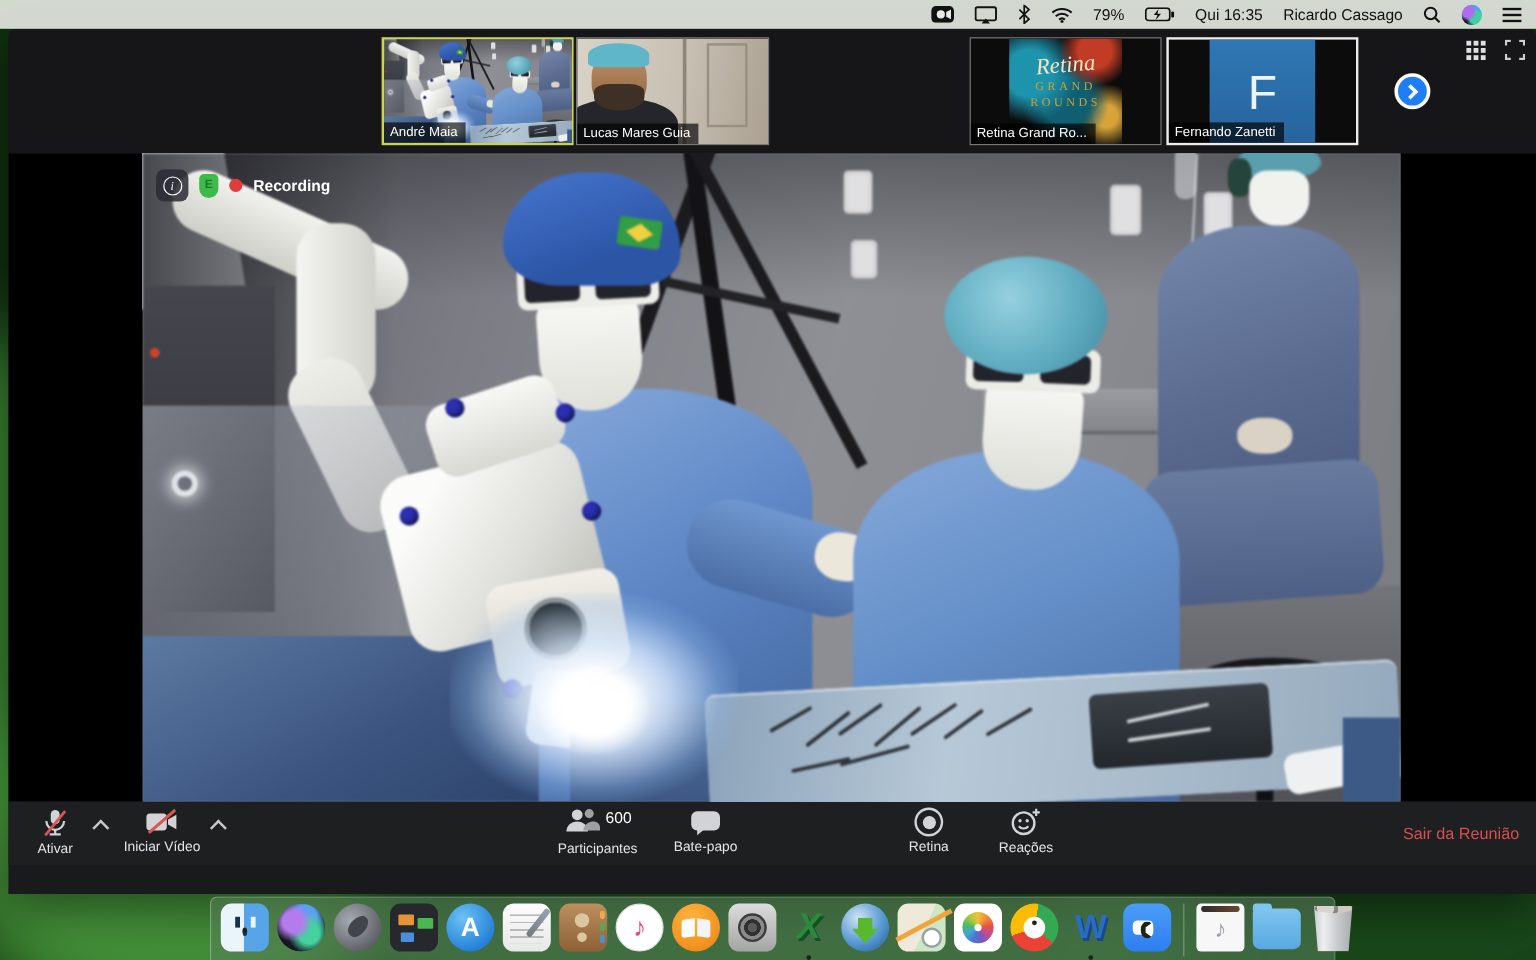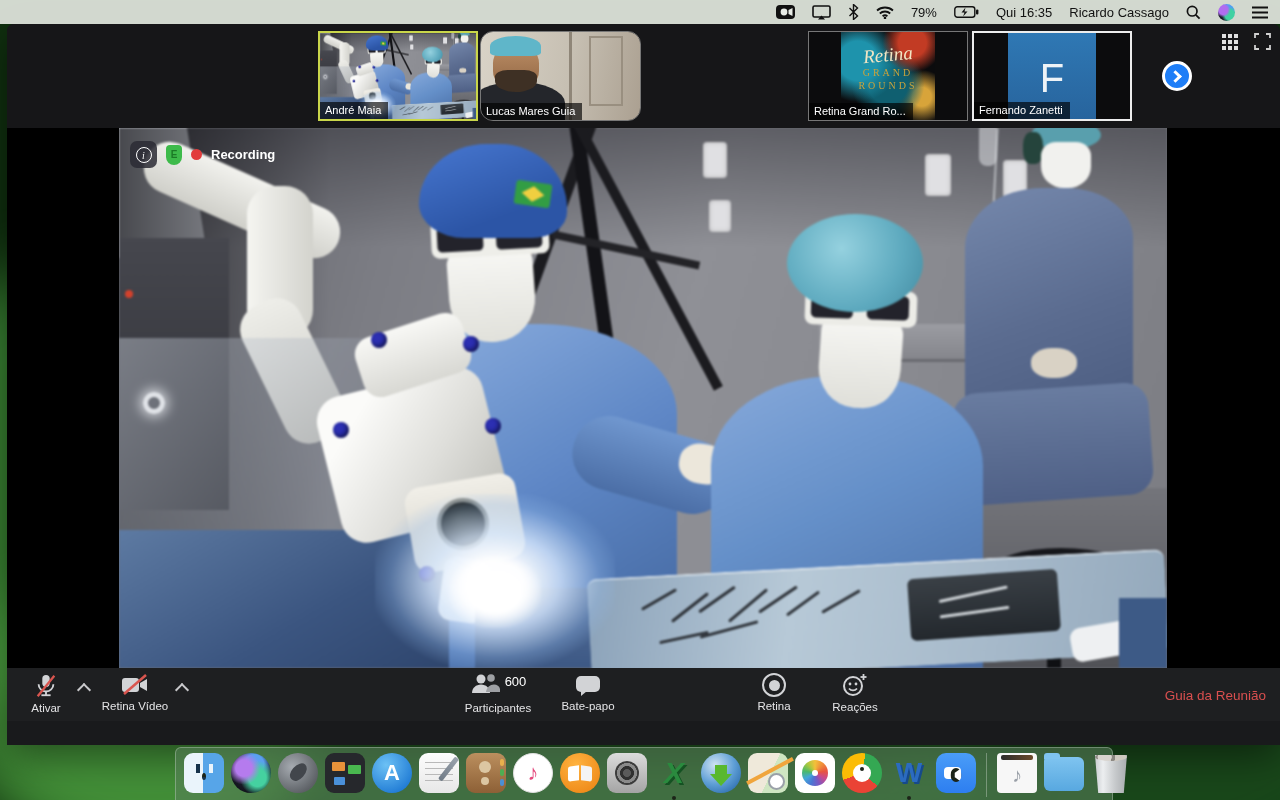--- a/index.html
+++ b/index.html
@@ -45,21 +45,21 @@
   
   .filmstrip { position:relative; height:104px; background:#161618; }
   .tile { position:absolute; top:7px; height:90px; width:160px; background:#0c0c0d;
     overflow:hidden; border:1px solid #777; }
   .tile.bright { border:2px solid #ededed; }
   .tile.active { border:2px solid #c9d64a; }
   .tile-name-big { width:100%; height:100%; display:flex; align-items:center; justify-content:center;
     color:#e6e6e6; }
   .t-rc { left:141px; width:168px; } .t-rc .tile-name-big { font-size:26px; letter-spacing:1px; }
   .t-andre { left:311px; }
-  .t-lucas { left:473px; width:161px;border-radius:13px; }
+  .t-lucas { left:473px; width:161px; }
   .t-rodrigo { left:638px; } .t-rodrigo .tile-name-big { font-size:17px; }
   .t-retina { left:801px; }
   .t-fernando { left:965px; }
   .tile-label { position:absolute; left:0; bottom:0; background:rgba(0,0,0,.66);
     color:#fff; font-size:11px; padding:2px 7px 3px 5px; white-space:nowrap; z-index:5; }
   .mute-badge { position:absolute; left:6px; bottom:6px; width:20px; height:20px;
     background:rgba(10,10,10,.55); border-radius:3px; display:flex; align-items:center;
     justify-content:center; z-index:5; }
   .scene-slot { position:absolute; inset:0; overflow:hidden; }
   .mini-scale { position:absolute; left:0; top:0; width:1048px; height:540px;
@@ -670,21 +670,21 @@
         <span class="tb-label">Ativar</span>
       </div>
       <div class="chev-up" style="left:72px;"></div>
 
       <div class="tb-item" style="left:88px;width:80px;">
         <svg width="30" height="24" viewBox="0 0 30 24">
             <rect x="2" y="5" width="17" height="14" rx="3" fill="#d2d3d6"></rect>
             <path d="M20 10l7-4v12l-7-4z" fill="#d2d3d6"></path>
             <line x1="4" y1="21" x2="26" y2="2" stroke="#d9554f" stroke-width="2.5"></line>
           </svg>
-        <span class="tb-label">Retina Vídeo</span>
+        <span class="tb-label">Iniciar Vídeo</span>
       </div>
       <div class="chev-up" style="left:170px;"></div>
 
       <div class="tb-item" style="left:443px;width:96px;">
         <div class="tb-iconrow">
           <svg width="30" height="22" viewBox="0 0 30 22">
               <circle cx="11" cy="6" r="4.5" fill="#d2d3d6"></circle>
               <path d="M2 20c0-5 4-8.5 9-8.5s9 3.5 9 8.5z" fill="#d2d3d6"></path>
               <circle cx="21" cy="5" r="3.8" fill="#9ea0a4"></circle>
               <path d="M16 19c.5-4.5 4-7.5 8-7.5 3 0 5.5 1.5 6 4.5v3z" fill="#9ea0a4"></path>
@@ -715,21 +715,21 @@
             <circle cx="11" cy="13" r="9" fill="none" stroke="#d2d3d6" stroke-width="2"></circle>
             <circle cx="8" cy="11" r="1.4" fill="#d2d3d6"></circle>
             <circle cx="14" cy="11" r="1.4" fill="#d2d3d6"></circle>
             <path d="M7 15.5c2.2 2.6 5.8 2.6 8 0" fill="none" stroke="#d2d3d6" stroke-width="1.8"></path>
             <line x1="21.5" y1="1" x2="21.5" y2="7" stroke="#d2d3d6" stroke-width="1.8"></line>
             <line x1="18.5" y1="4" x2="24.5" y2="4" stroke="#d2d3d6" stroke-width="1.8"></line>
           </svg>
         <span class="tb-label">Reações</span>
       </div>
 
-      <div class="leave-btn">Guia da Reunião</div>
+      <div class="leave-btn">Sair da Reunião</div>
     </div>
   </div>
 
   <div class="dock">
     <div class="dk ic-finder running"></div>
     <div class="dk ic-siri"></div>
     <div class="dk ic-launchpad"></div>
     <div class="dk ic-mission"></div>
     <div class="dk ic-appstore"></div>
     <div class="dk ic-textedit"></div>

